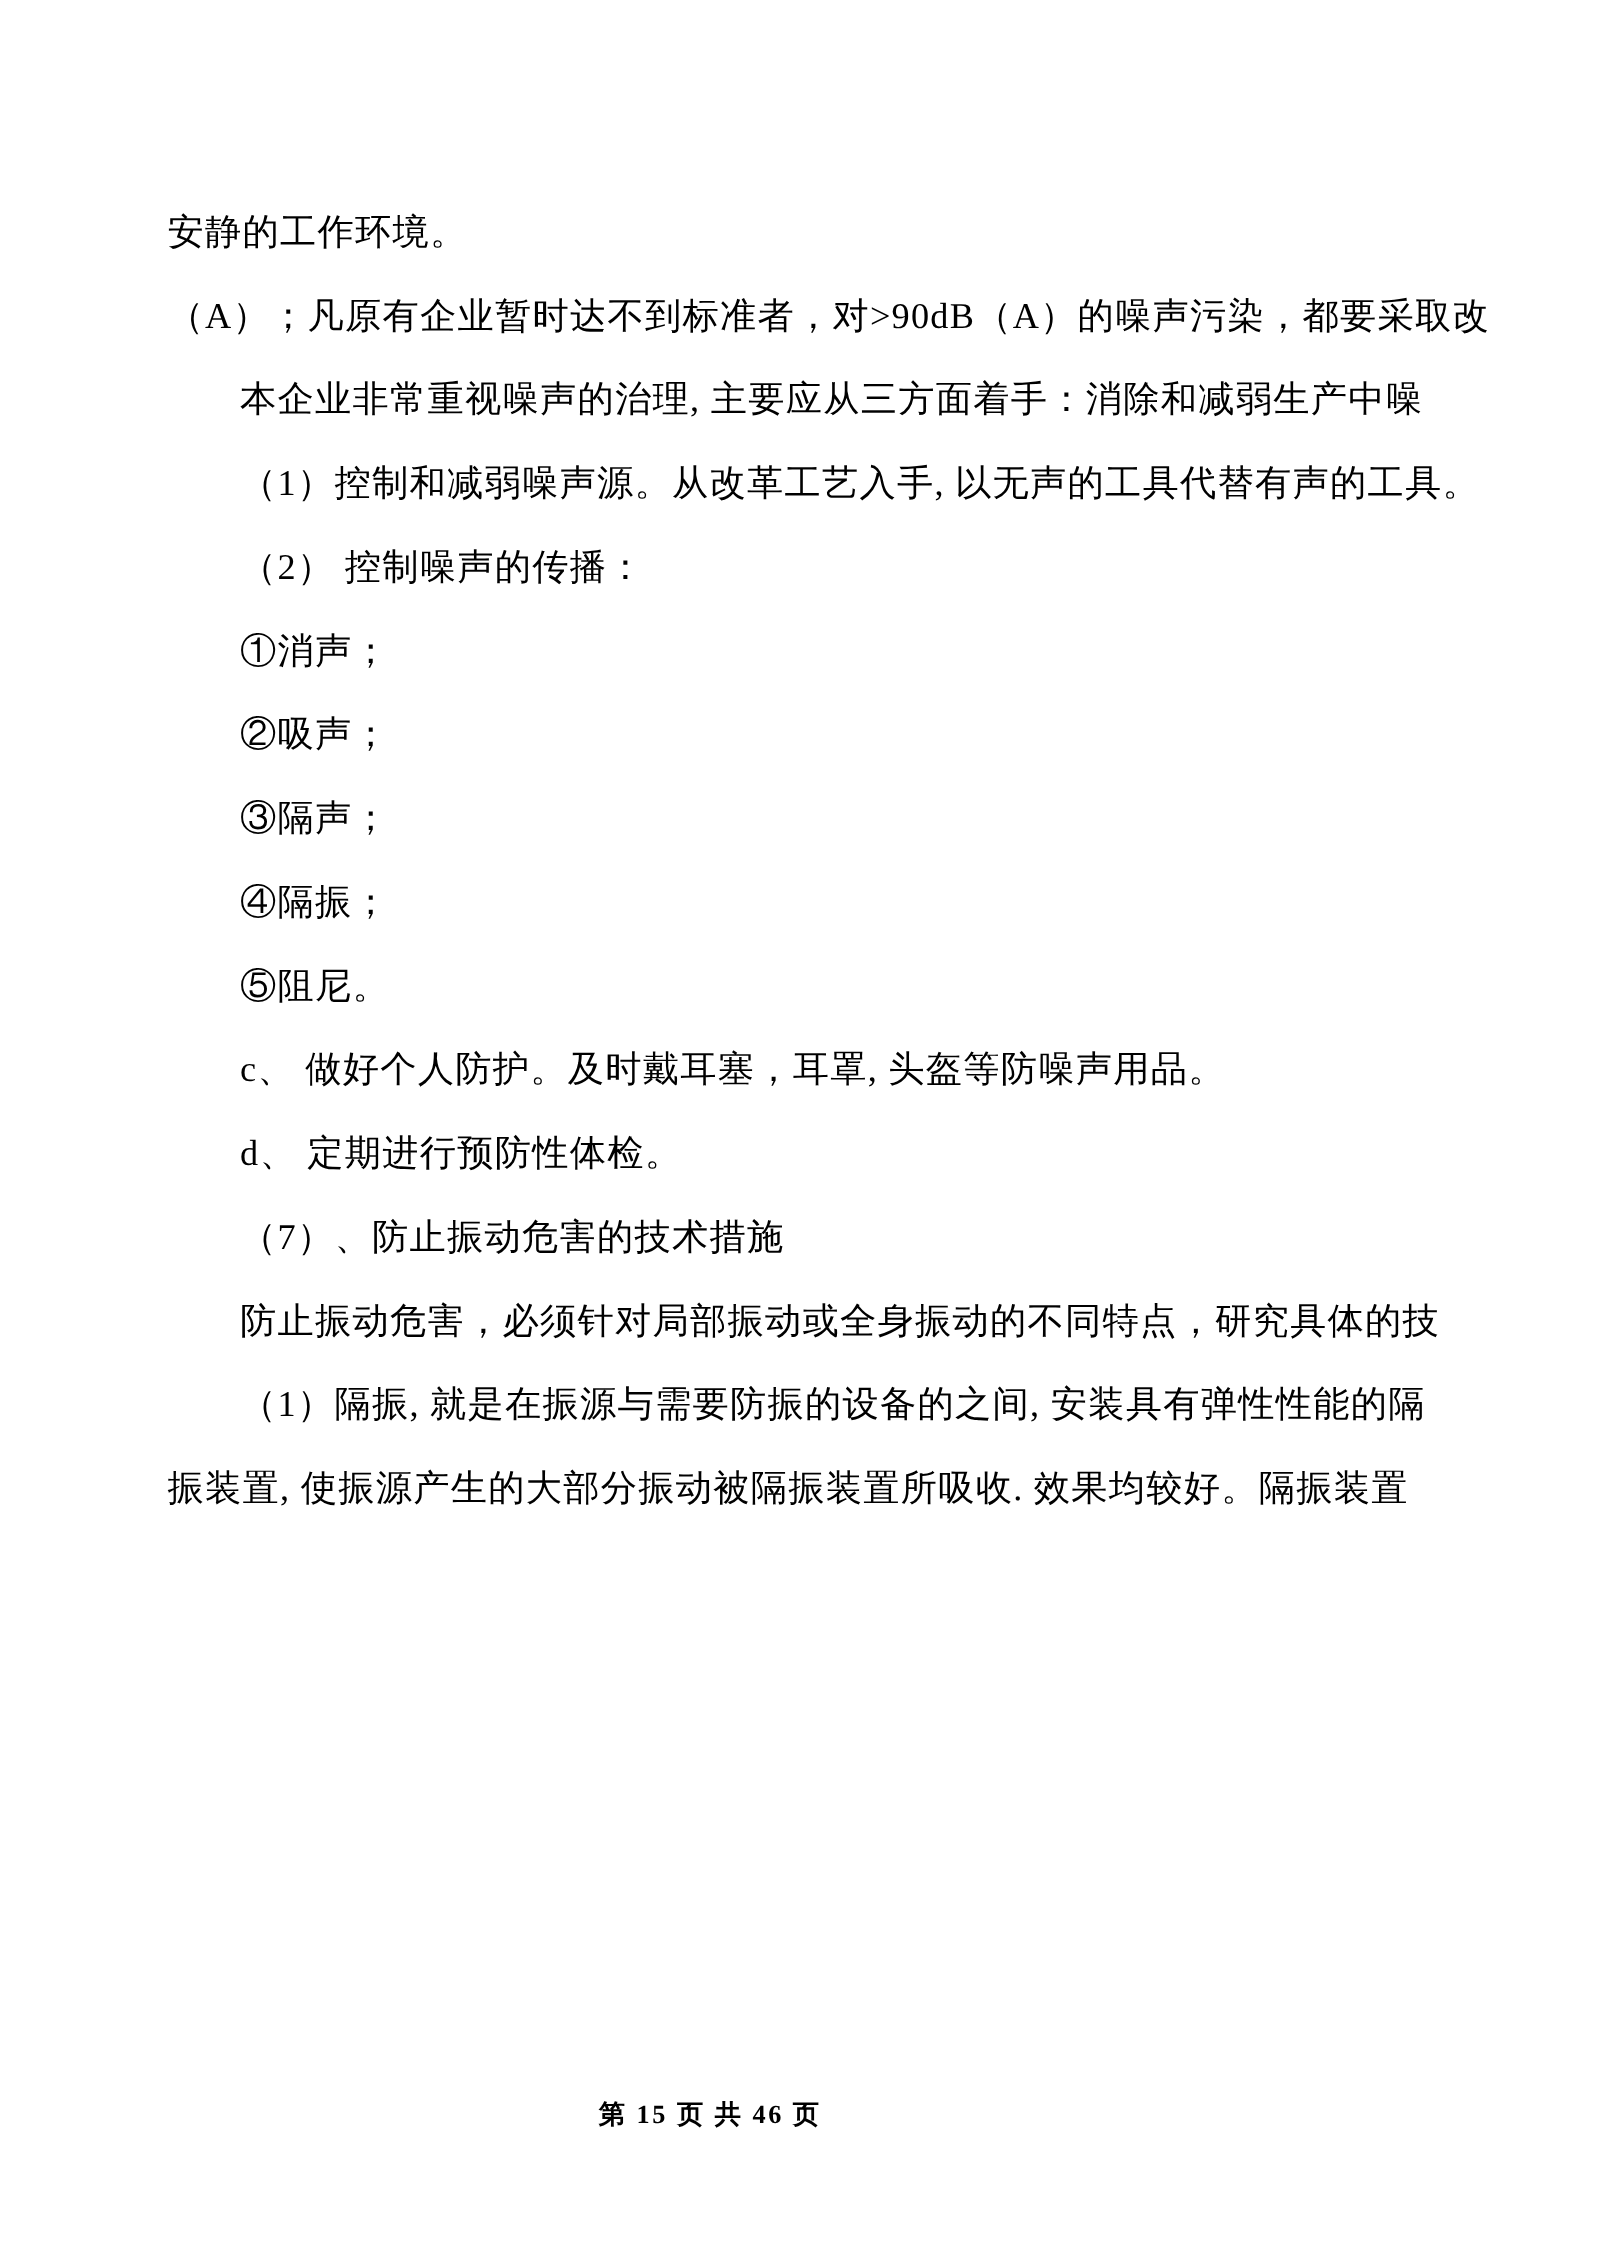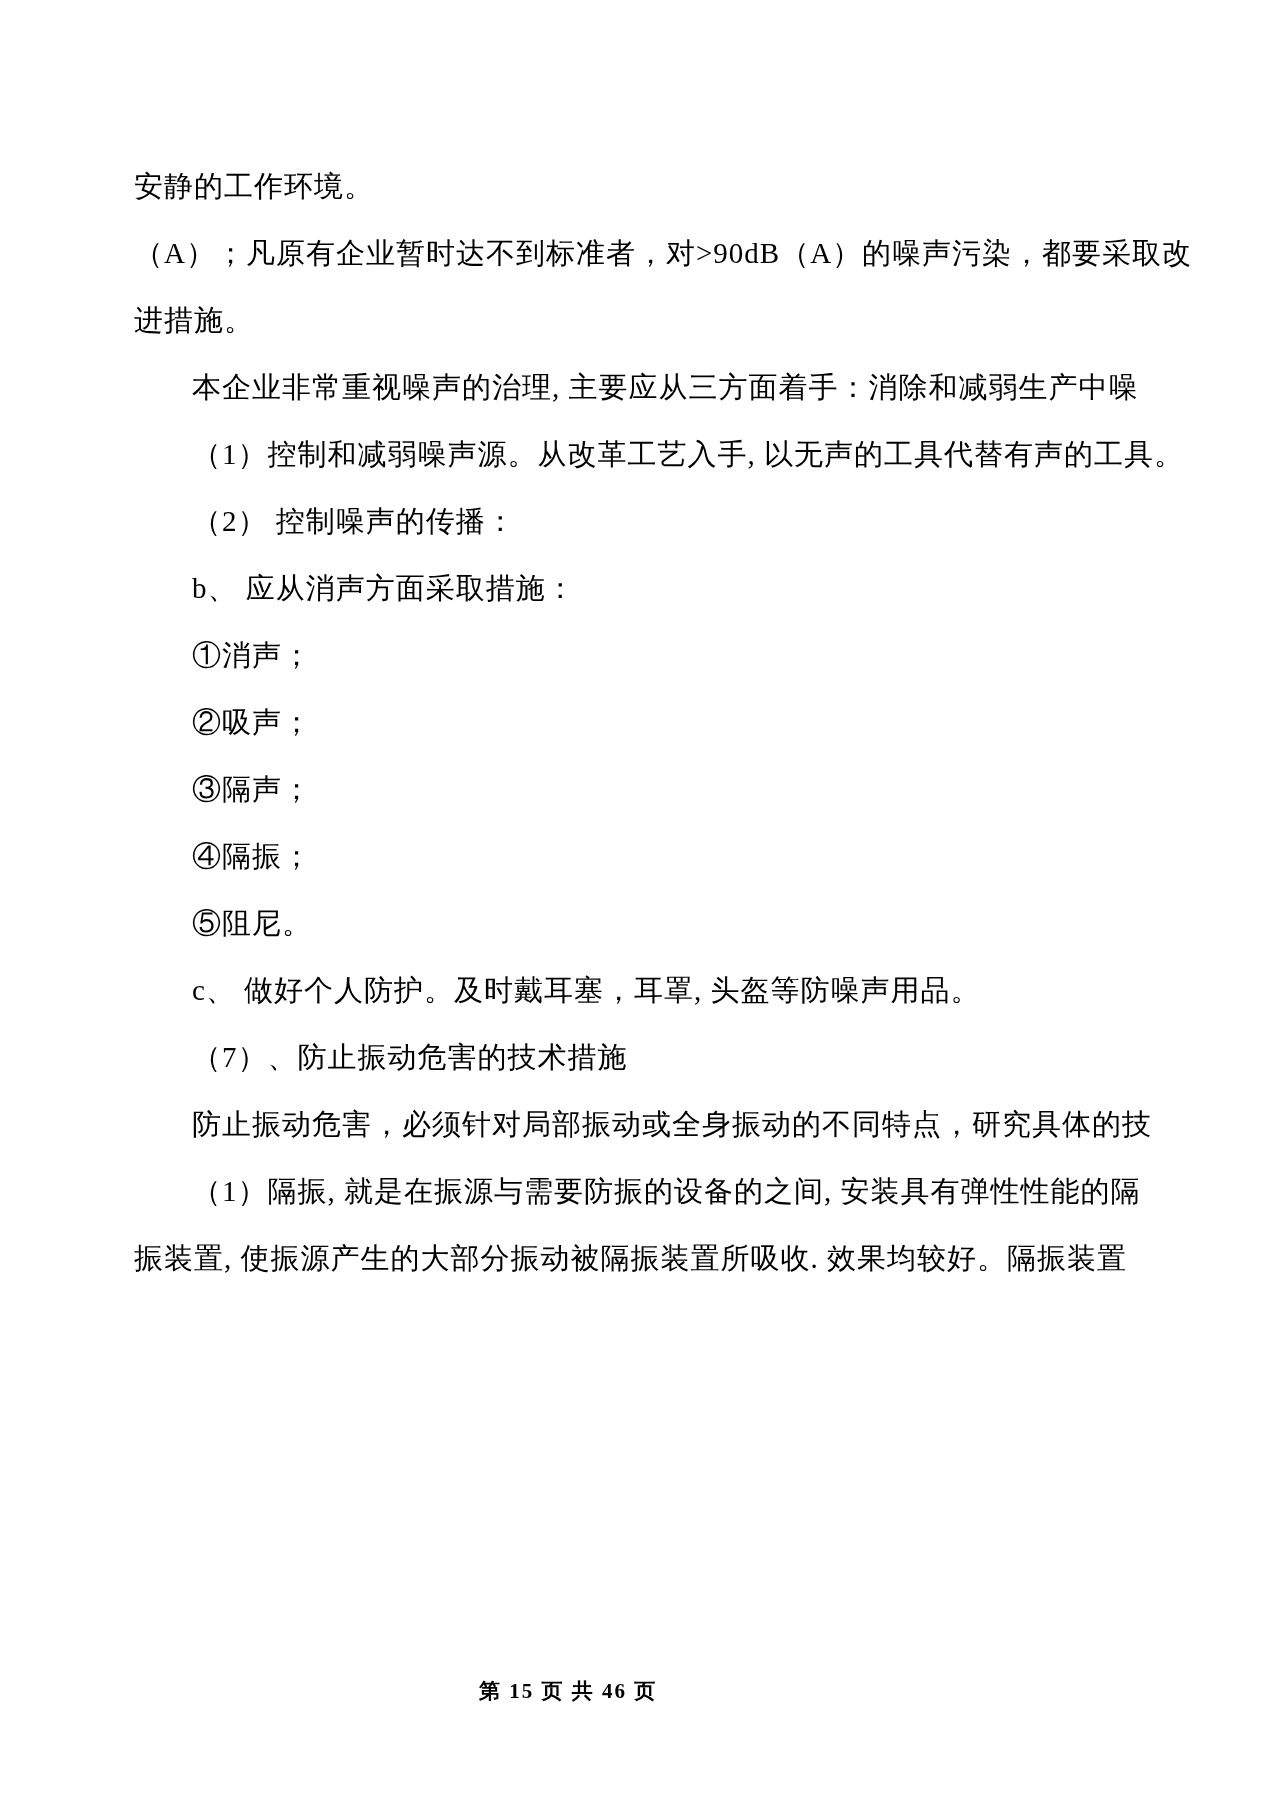--- a/index.html
+++ b/index.html
@@ -44,30 +44,29 @@
     white-space: nowrap;
   }
 </style>
 </head>
 <body>
 
 <div class="page">
   <div class="content">
     <div class="line">安静的工作环境。</div>
     <div class="line">（A）；凡原有企业暂时达不到标准者，对&gt;90dB（A）的噪声污染，都要采取改</div>
-    <div class="line">进措施。</div>
     <div class="line ind">本企业非常重视噪声的治理, 主要应从三方面着手：消除和减弱生产中噪</div>
     <div class="line ind">（1）控制和减弱噪声源。从改革工艺入手, 以无声的工具代替有声的工具。</div>
     <div class="line ind">（2） 控制噪声的传播：</div>
-    <div class="line ind">b、 应从消声方面采取措施：</div>
     <div class="line ind">①消声；</div>
     <div class="line ind">②吸声；</div>
     <div class="line ind">③隔声；</div>
     <div class="line ind">④隔振；</div>
     <div class="line ind">⑤阻尼。</div>
     <div class="line ind">c、 做好个人防护。及时戴耳塞，耳罩, 头盔等防噪声用品。</div>
+    <div class="line ind">d、 定期进行预防性体检。</div>
     <div class="line ind">（7）、防止振动危害的技术措施</div>
     <div class="line ind">防止振动危害，必须针对局部振动或全身振动的不同特点，研究具体的技</div>
     <div class="line ind">（1）隔振, 就是在振源与需要防振的设备的之间, 安装具有弹性性能的隔</div>
     <div class="line">振装置, 使振源产生的大部分振动被隔振装置所吸收. 效果均较好。隔振装置</div>
   </div>
   <div class="footer">第 15 页 共 46 页</div>
 </div>
 
 </body></html>

